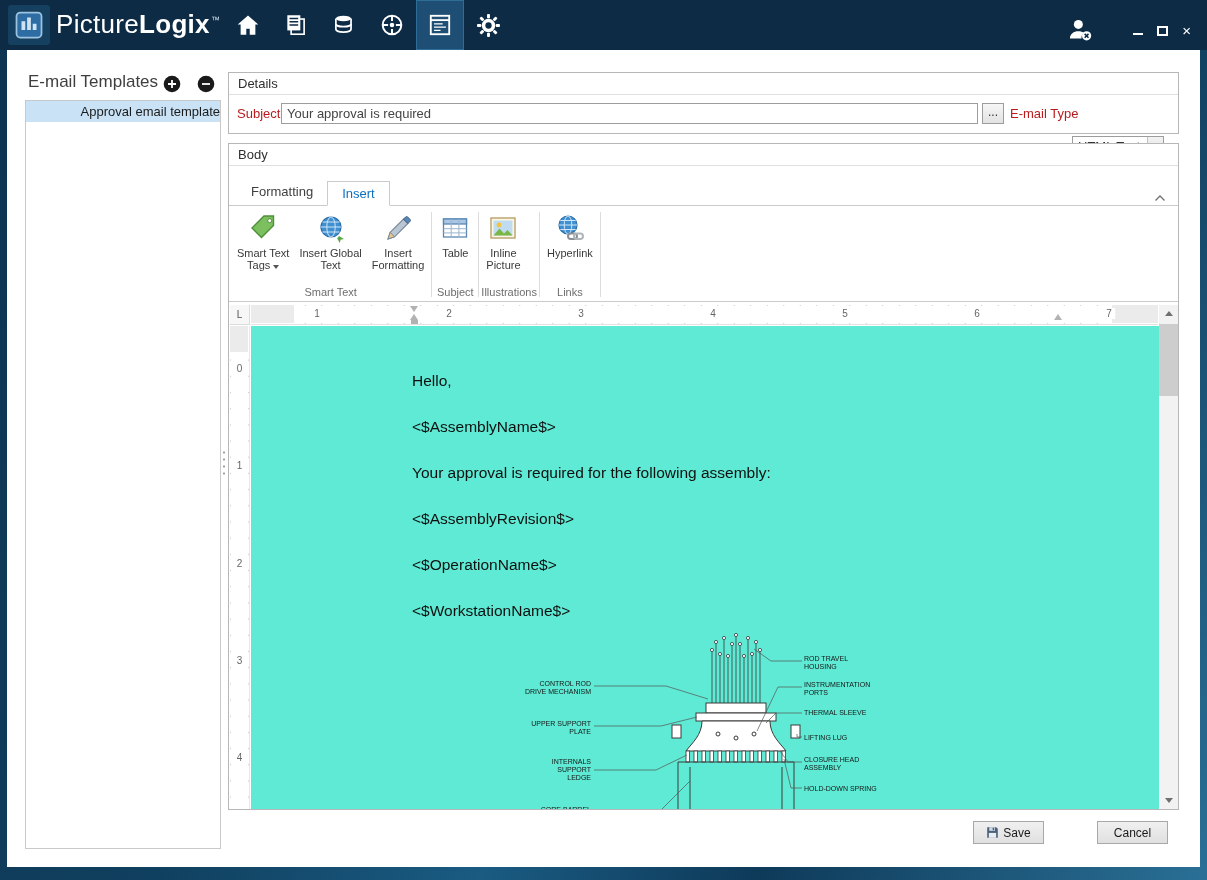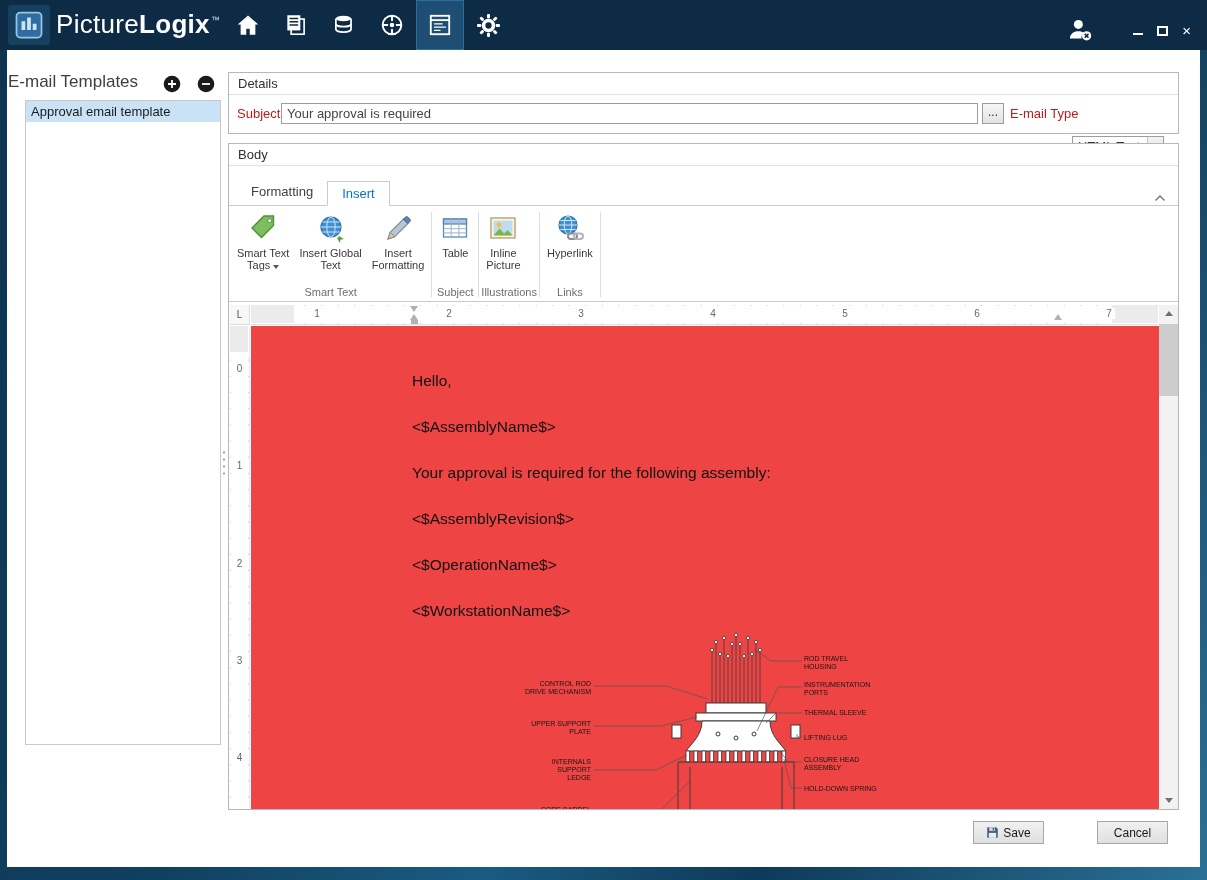--- a/index.html
+++ b/index.html
@@ -24,24 +24,24 @@
   .win-controls { display:flex; align-items:center; gap:14px; margin-top:12px; }
   .wbar { width:10px; height:2px; background:#fff; margin-top:6px; }
   .wbox { width:11px; height:10px; border:2px solid #fff; }
   .wclose { color:#fff; font-size:15px; line-height:12px; }
   .win-btn { cursor:pointer; }
 
   
   .content-bg { position:absolute; left:7px; top:50px; width:1193px; height:817px; background:#fff; }
 
   
-  .sb-title { position:absolute; left:8px; top:72px; font-size:17px; color:#3f3f3f; }
+  .sb-title { position:absolute; left:28px; top:72px; font-size:17px; color:#3f3f3f; }
   .sb-icon { position:absolute; top:75px; width:18px; height:18px; cursor:pointer; }
   .sb-add { left:163px; } .sb-remove { left:197px; }
-  .template-list { position:absolute; left:25px; top:100px; width:196px; height:645px; border:1px solid #c9c9c9; background:#fff; }
+  .template-list { position:absolute; left:25px; top:100px; width:196px; height:749px; border:1px solid #c9c9c9; background:#fff;text-align:right; }
   .list-item { height:21px; line-height:21px; font-size:13px; color:#1b1b1b; padding-left:5px; cursor:default; }
   .list-item.selected { background:#c9e2f6; }
   .splitter { position:absolute; left:222px; top:449px; width:4px; height:28px; cursor:col-resize;
     background-image: radial-gradient(circle, #9d9d9d 1px, transparent 1.2px); background-size:4px 7px; }
 
   
   .groupbox { position:absolute; border:1px solid #b7b7b7; background:#fff; }
   .gb-details { left:228px; top:72px; width:951px; height:62px; }
   .gb-body { left:228px; top:143px; width:951px; height:667px; }
   .gb-title { position:absolute; left:9px; top:3px; font-size:13px; color:#2f2f2f; }
@@ -83,21 +83,21 @@
   .marker { position:absolute; }
   .m-first { left:159px; top:1px; width:0; height:0; border-left:4px solid transparent; border-right:4px solid transparent; border-top:6px solid #b2b2b2; }
   .m-hang { left:159px; top:9px; width:0; height:0; border-left:4px solid transparent; border-right:4px solid transparent; border-bottom:6px solid #b2b2b2; }
   .m-box { left:160px; top:15px; width:7px; height:4px; background:#b2b2b2; }
   .m-right { left:803px; top:9px; width:0; height:0; border-left:4px solid transparent; border-right:4px solid transparent; border-bottom:6px solid #b2b2b2; }
   .v-ruler { position:absolute; left:1px; top:182px; width:20px; height:483px; background:#fff; border-right:1px solid #e8e8e8; cursor:default; }
   .v-shade-t { position:absolute; left:0; right:1px; top:0; height:26px; background:#ebebeb; }
   .vdots { position:absolute; left:0; right:0; top:26px; bottom:4px;
     background-image: radial-gradient(circle, #9a9a9a 0.9px, transparent 1.1px); background-size:20px 16.2px; background-position:9.5px 0; }
   .vnum { position:absolute; left:0; right:0; text-align:center; font-size:10px; color:#666; background:#fff; transform:translateY(-50%); }
-  .canvas { position:absolute; left:22px; top:182px; width:908px; height:483px; background:#ef4444; overflow:hidden; cursor:text; }
+  .canvas { position:absolute; left:22px; top:182px; width:908px; height:483px; background:#5eead4; overflow:hidden; cursor:text; }
   .doc { position:absolute; left:161px; top:46px; width:640px; }
   .doc p { margin:0 0 29px; font-size:15.5px; line-height:17px; color:#101010; }
   .diagram-wrap { position:absolute; left:215px; top:305px; }
 
   
   .scrollbar { position:absolute; left:930px; top:161px; width:19px; height:504px; background:#f2f2f2; }
   .sb-arrow { position:absolute; left:0; width:19px; height:17px; display:flex; align-items:center; justify-content:center; cursor:pointer; }
   .sb-arrow .tri-up, .sb-arrow .tri-down { border-left-width:4px; border-right-width:4px; }
   .sb-up { top:0; } .sb-down { bottom:0; }
   .sb-thumb { position:absolute; left:0; top:19px; width:19px; height:72px; background:#cdcdcd; cursor:pointer; }

